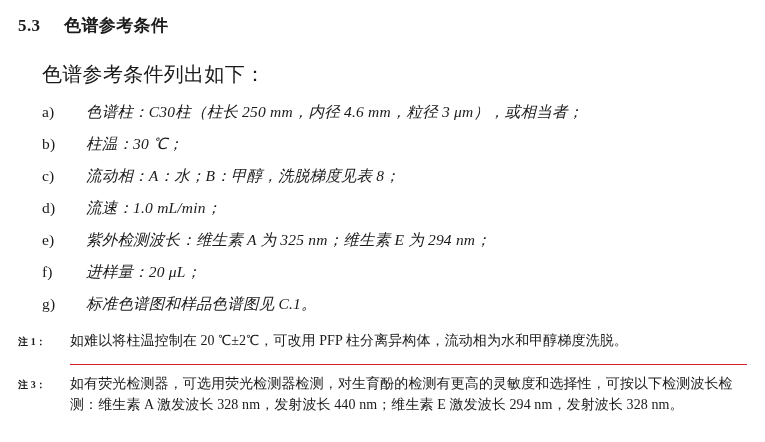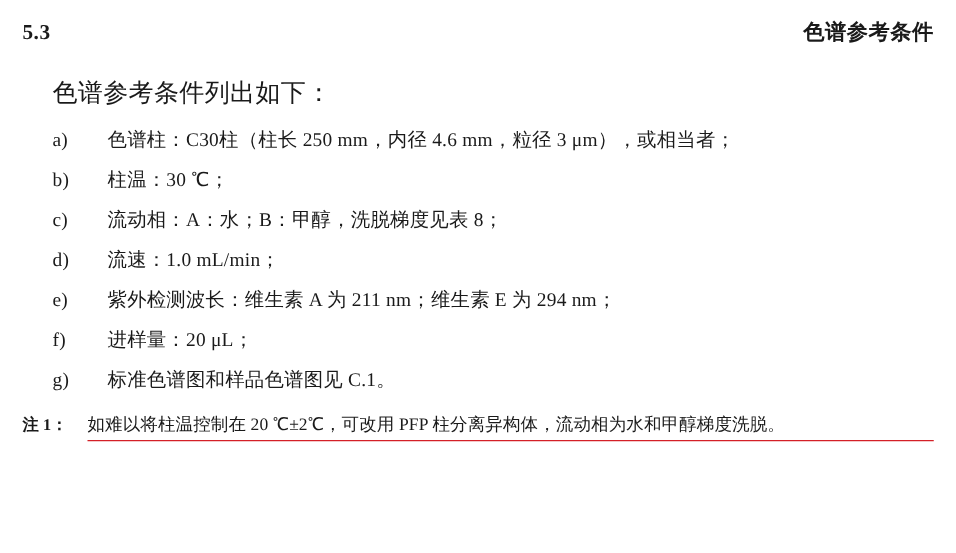--- a/index.html
+++ b/index.html
@@ -28,21 +28,20 @@
     font-weight: bold;
     letter-spacing: 0.4px;
     margin: 4px 0 0 0;
   }
   .section-heading .num {
     width: 46px;
     flex: 0 0 46px;
   }
   .section-heading .txt {
     flex: 1 1 auto;
-    text-align: right;
   }
   .intro {
     margin: 24px 0 0 24px;
     font-size: 20px;
     letter-spacing: 0.3px;
   }
   .list {
     margin: 14px 0 0 24px;
   }
   .list-item {
@@ -52,44 +51,45 @@
     font-size: 15.5px;
     letter-spacing: 0.2px;
   }
   .list-item .marker {
     width: 44px;
     flex: 0 0 44px;
     font-family: "Liberation Serif", serif;
   }
   .list-item .body {
     flex: 1 1 auto;
+    font-style: italic;
   }
   .notes {
     margin: 16px 0 0 0;
   }
   .note {
     display: flex;
     align-items: baseline;
     font-size: 14px;
     margin-bottom: 9px;
     letter-spacing: 0.1px;
   }
   .note .note-label {
     width: 52px;
     flex: 0 0 52px;
     font-weight: bold;
-    font-size: 13px;
+    font-size: 10px;
   }
   .note .note-body {
     flex: 1 1 auto;
     line-height: 1.45;
   }
   .underline-red {
     border-bottom: 1.4px solid #d42027;
-    padding-bottom: 1px;
+    padding-bottom: 13px;
   }
 </style>
 </head>
 <body>
 
 <div class="page">
 
   <div class="section-heading">
     <span class="num">5.3</span>
     <span class="txt">色谱参考条件</span>
@@ -114,21 +114,21 @@
       <span class="body">流动相：A：水；B：甲醇，洗脱梯度见表 8；</span>
     </div>
 
     <div class="list-item">
       <span class="marker">d)</span>
       <span class="body">流速：1.0 mL/min；</span>
     </div>
 
     <div class="list-item">
       <span class="marker">e)</span>
-      <span class="body">紫外检测波长：维生素 A 为 211 nm；维生素 E 为 294 nm；</span>
+      <span class="body">紫外检测波长：维生素 A 为 325 nm；维生素 E 为 294 nm；</span>
     </div>
 
     <div class="list-item">
       <span class="marker">f)</span>
       <span class="body">进样量：20 μL；</span>
     </div>
 
     <div class="list-item">
       <span class="marker">g)</span>
       <span class="body">标准色谱图和样品色谱图见 C.1。</span>
@@ -137,16 +137,20 @@
   </div>
 
   <div class="notes">
 
     <div class="note">
       <span class="note-label">注 1：</span>
       <span class="note-body underline-red">如难以将柱温控制在 20 ℃±2℃，可改用 PFP 柱分离异构体，流动相为水和甲醇梯度洗脱。</span>
     </div>
 
 
+    <div class="note">
+      <span class="note-label">注 3：</span>
+      <span class="note-body">如有荧光检测器，可选用荧光检测器检测，对生育酚的检测有更高的灵敏度和选择性，可按以下检测波长检测：维生素 A 激发波长 328 nm，发射波长 440 nm；维生素 E 激发波长 294 nm，发射波长 328 nm。</span>
+    </div>
 
   </div>
 
 </div>
 
 </body></html>

